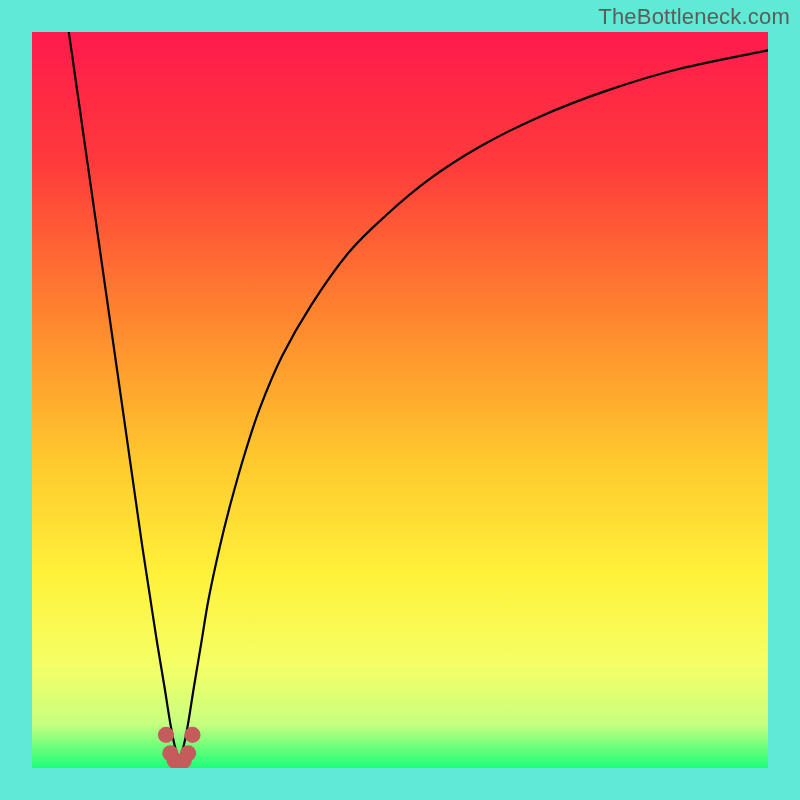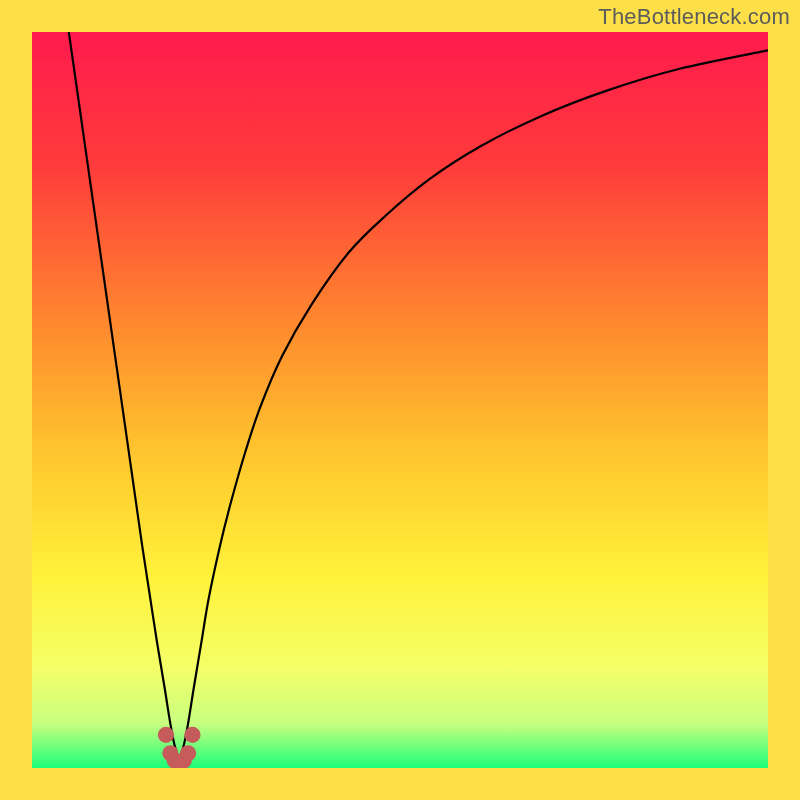--- a/index.html
+++ b/index.html
@@ -10,21 +10,21 @@
     background: #000;
     overflow: hidden;
     font-family: Arial, Helvetica, sans-serif;
   }
   .frame {
     position: absolute;
     left: 0;
     top: 0;
     width: 800px;
     height: 800px;
-    background: #fde047;
+    background: #5eead4;
   }
   .watermark {
     position: absolute;
     top: 4px;
     right: 10px;
     color: #5c5c5c;
     font-size: 22px;
     font-weight: 400;
     letter-spacing: 0.2px;
     z-index: 10;

